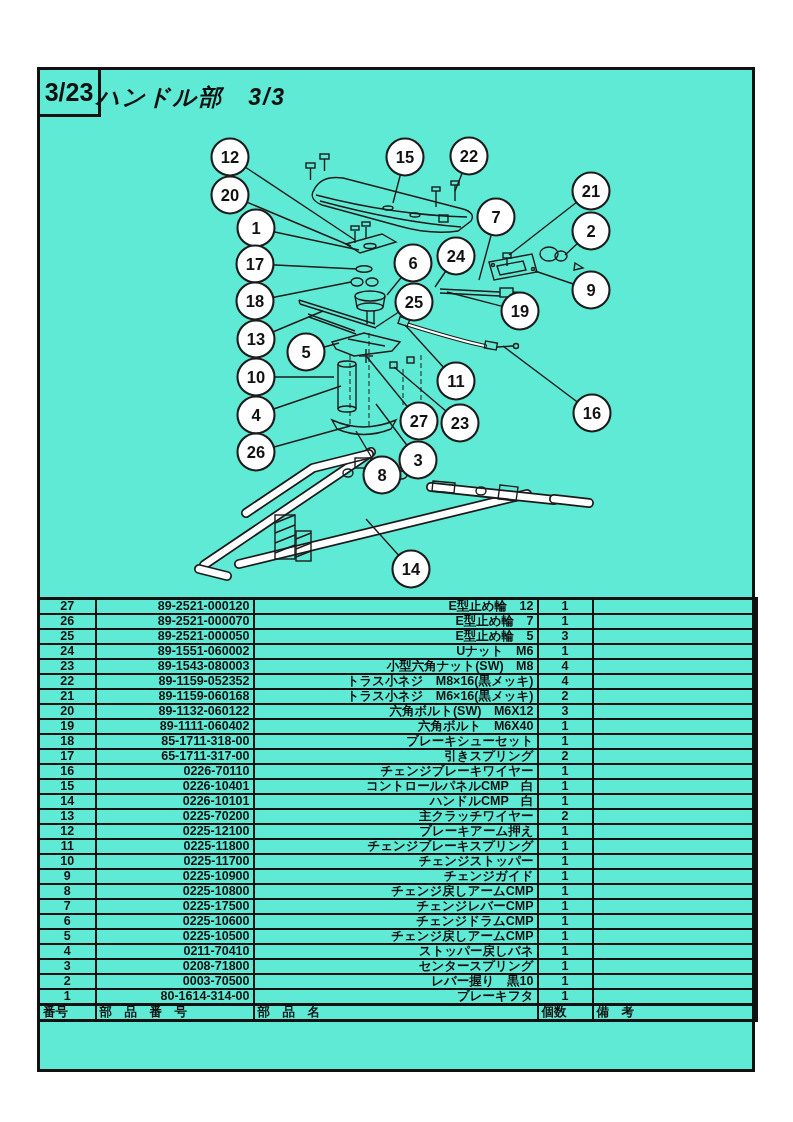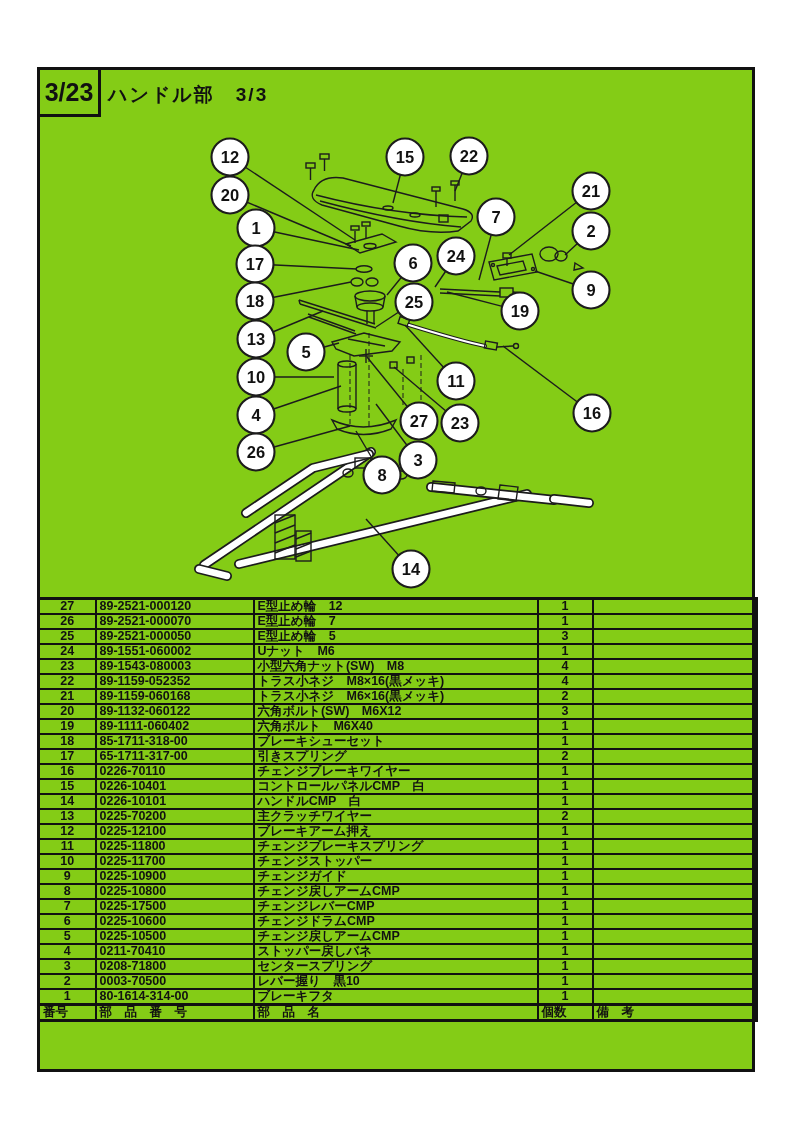--- a/index.html
+++ b/index.html
@@ -3,31 +3,31 @@
 <meta charset="utf-8">
 <style>
   html,body{margin:0;padding:0;background:#e8e8e8;}
   .page{
     position:relative; width:793px; height:1122px; background:#ffffff;
     font-family:"Liberation Sans","DejaVu Sans",sans-serif; color:#111;
     margin:0 auto; overflow:hidden;
   }
   .frame{
     position:absolute; left:37px; top:67px; width:712px; height:999px;
-    border:3px solid #111; background:#84cc16;
+    border:3px solid #111; background:#5eead4;
   }
   .pagenum-box{
     position:absolute; left:0; top:0; width:58px; height:44px;
     border-right:3px solid #111; border-bottom:3px solid #111;
     display:flex; align-items:center; justify-content:center;
     font-size:25px; font-weight:bold; letter-spacing:0px;
   }
   .doc-title{
-    position:absolute; left:68px; top:12px;
-    font-size:19px; font-weight:bold; letter-spacing:2px; white-space:nowrap;
+    position:absolute; left:56px; top:12px;
+    font-size:23px; font-weight:bold; letter-spacing:2px; white-space:nowrap;font-style:italic;
   }
   svg.diagram{ position:absolute; left:0px; top:3px; }
   
   .art path,.art line,.art rect,.art ellipse,.art circle{ stroke:#1c1c1c; fill:none; stroke-width:1.4px; }
   .art .dash{ stroke-dasharray:5 3; stroke-width:1px; }
   .art .tube{ stroke-width:10px; stroke-linecap:round; stroke-linejoin:round; }
   .art .tube-in{ stroke:#ffffff; stroke-width:6.5px; stroke-linecap:round; stroke-linejoin:round; }
   .art .tube-s{ stroke-width:4px; stroke-linecap:round; }
   .art .tube-in-s{ stroke:#ffffff; stroke-width:2px; stroke-linecap:round; }
   .leader{ stroke:#1c1c1c; stroke-width:1.4px; }
@@ -41,21 +41,21 @@
     position:absolute; left:37px; top:597px; width:718px;
     border-collapse:collapse; table-layout:fixed;
     font-size:12.5px; font-weight:bold; line-height:1;
     border:3px solid #111;
   }
   table.parts td{
     border:2px solid #111; height:13px; padding:0 3px;
     white-space:nowrap; overflow:hidden;
   }
   td.col-no, td.col-qty{ text-align:center; padding:0; }
-  td.col-part_no, td.col-name{ text-align:left; }
+  td.col-part_no, td.col-name{ text-align:right; }
   tfoot td{ text-align:left; border-top:3px solid #111 !important; }
 </style>
 </head>
 <body>
 
 <div class="page">
   <div class="frame">
 
     <div class="pagenum-box">
       <span>3/23</span>

